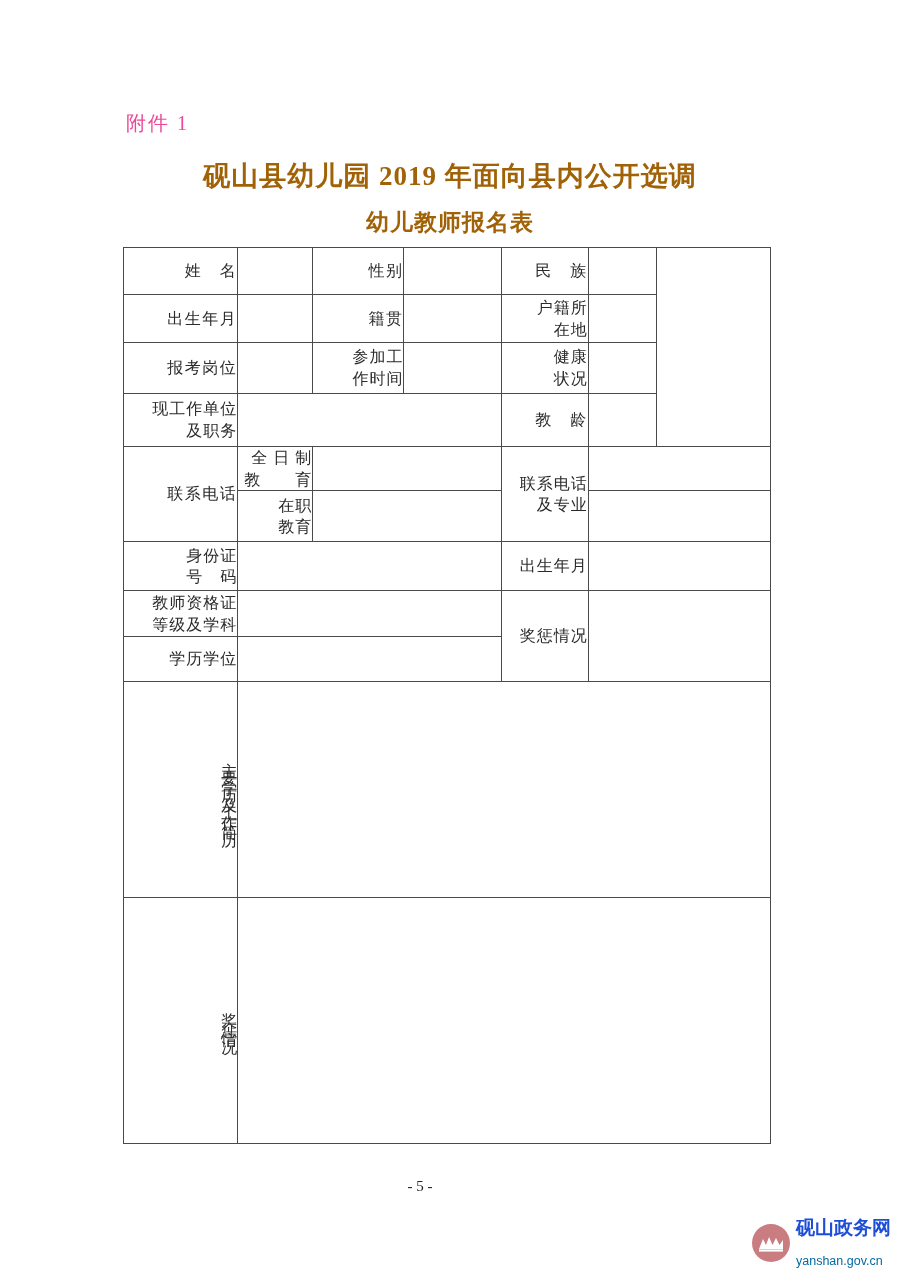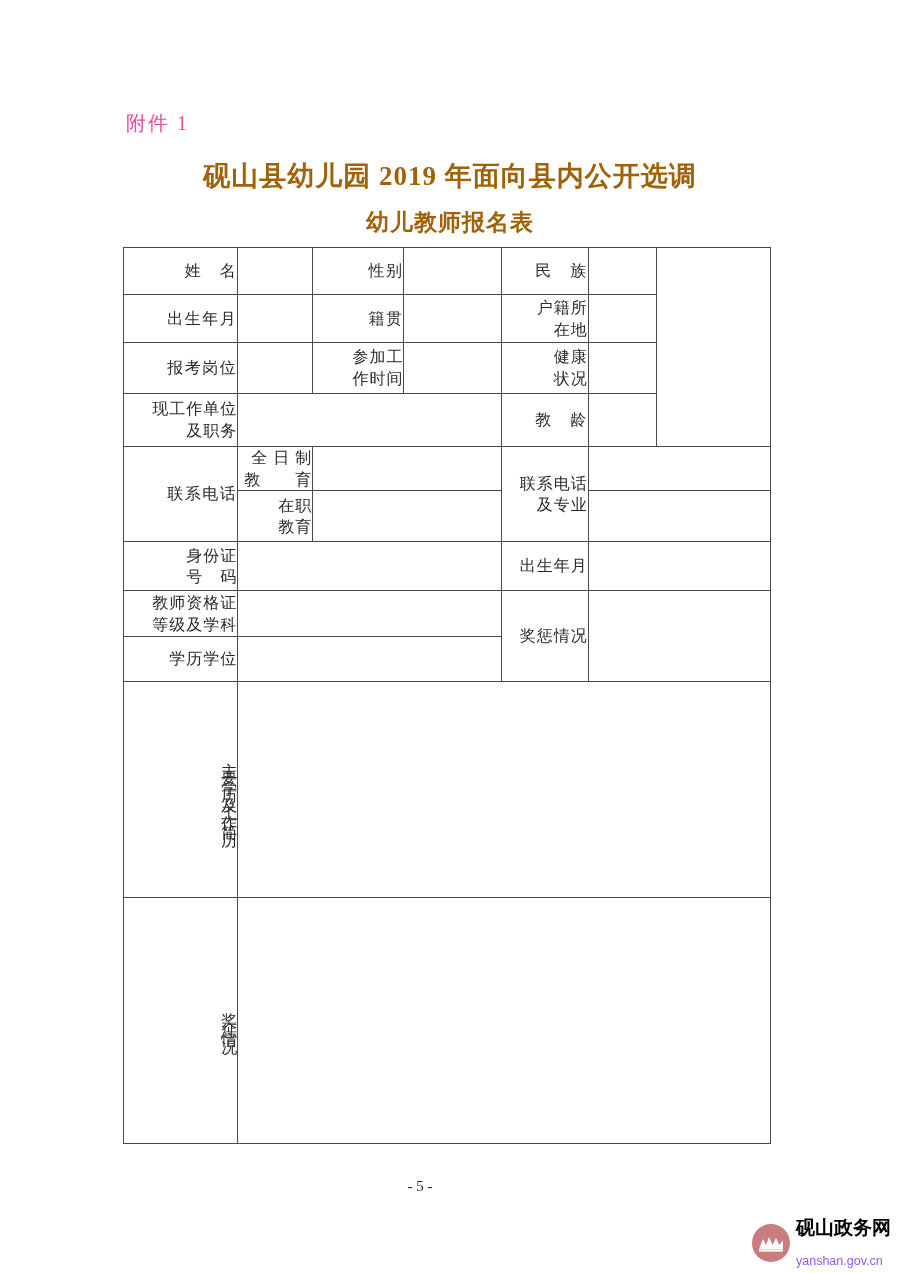--- a/index.html
+++ b/index.html
@@ -125,27 +125,27 @@
     border-radius: 50%;
     background: #ca7d80;
     position: relative;
     flex: 0 0 auto;
   }
   .logo-mark svg { position: absolute; left: 0; top: 0; }
   .logo-text { display: flex; flex-direction: column; line-height: 1; }
   .logo-cn {
     font-size: 19px;
     font-weight: bold;
-    color: #000000;
+    color: #1d4ed8;
     letter-spacing: 0px;
     font-family: "Liberation Sans", sans-serif;
   }
   .logo-url {
     font-size: 12.5px;
-    color: #8b5cf6;
+    color: #0369a1;
     margin-top: 18px;
     font-family: "Liberation Sans", sans-serif;
   }
 </style>
 </head>
 <body>
 
 <div class="page">
 
   <div class="attach-label">附件 1</div>

